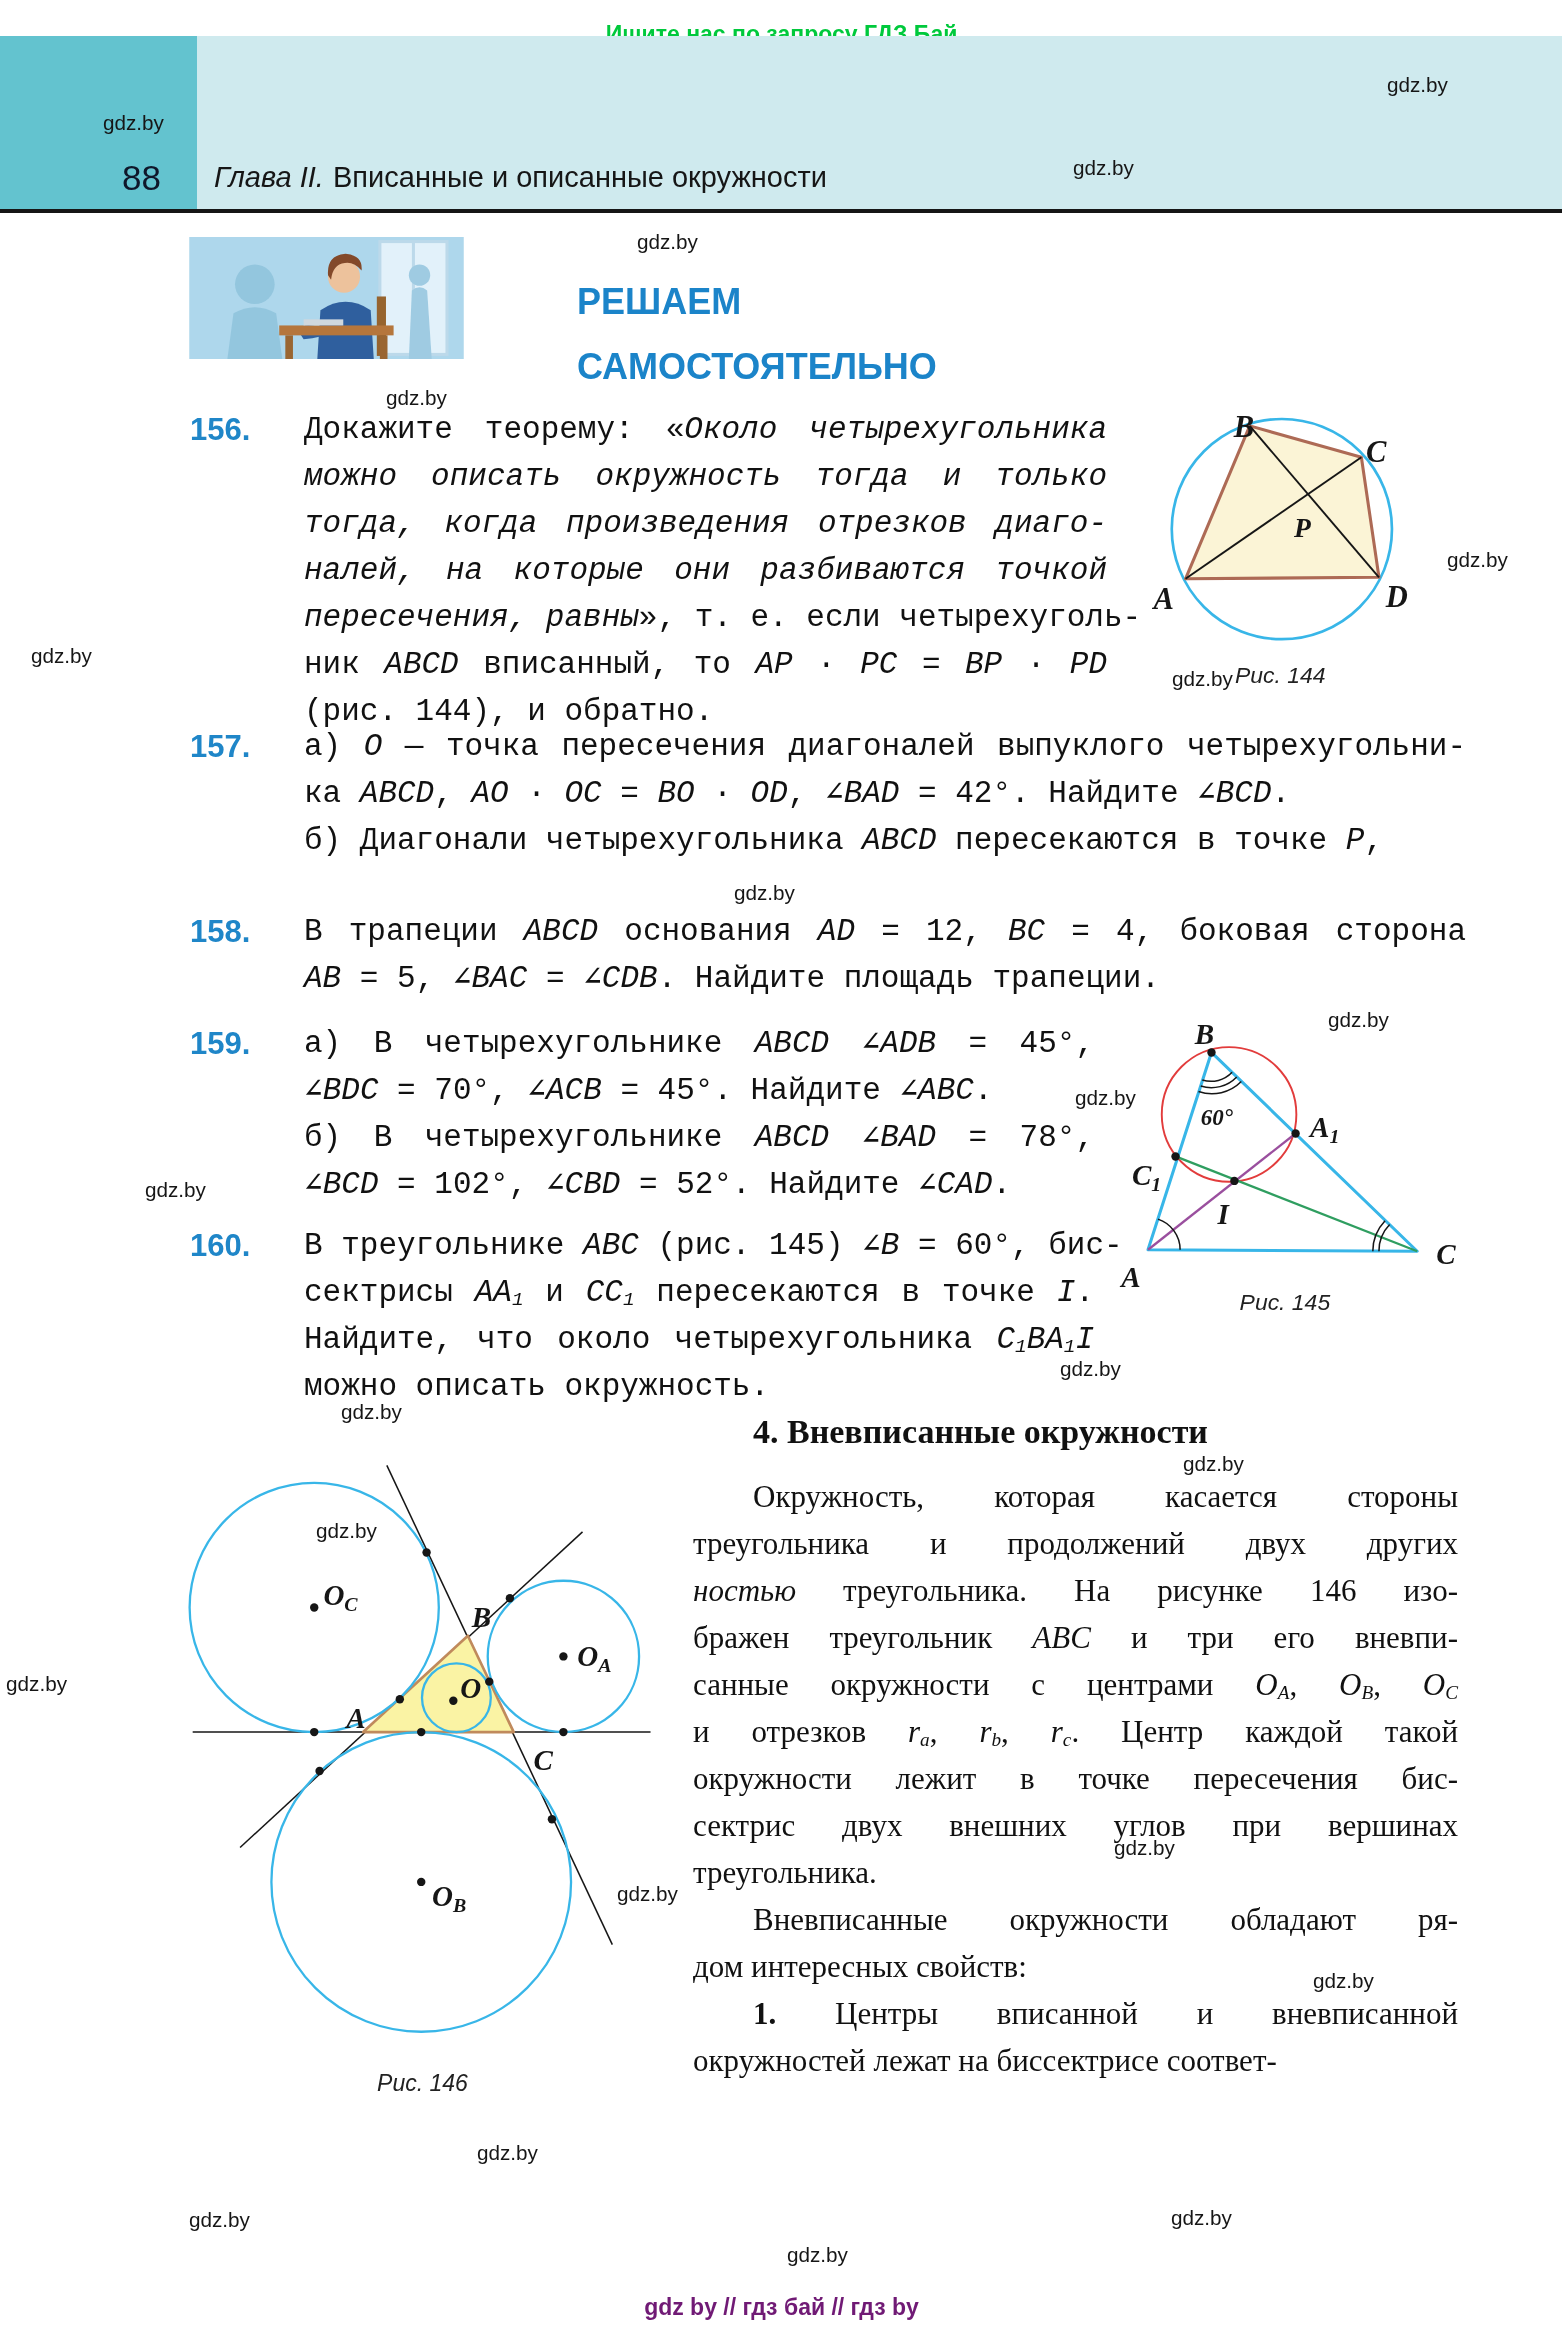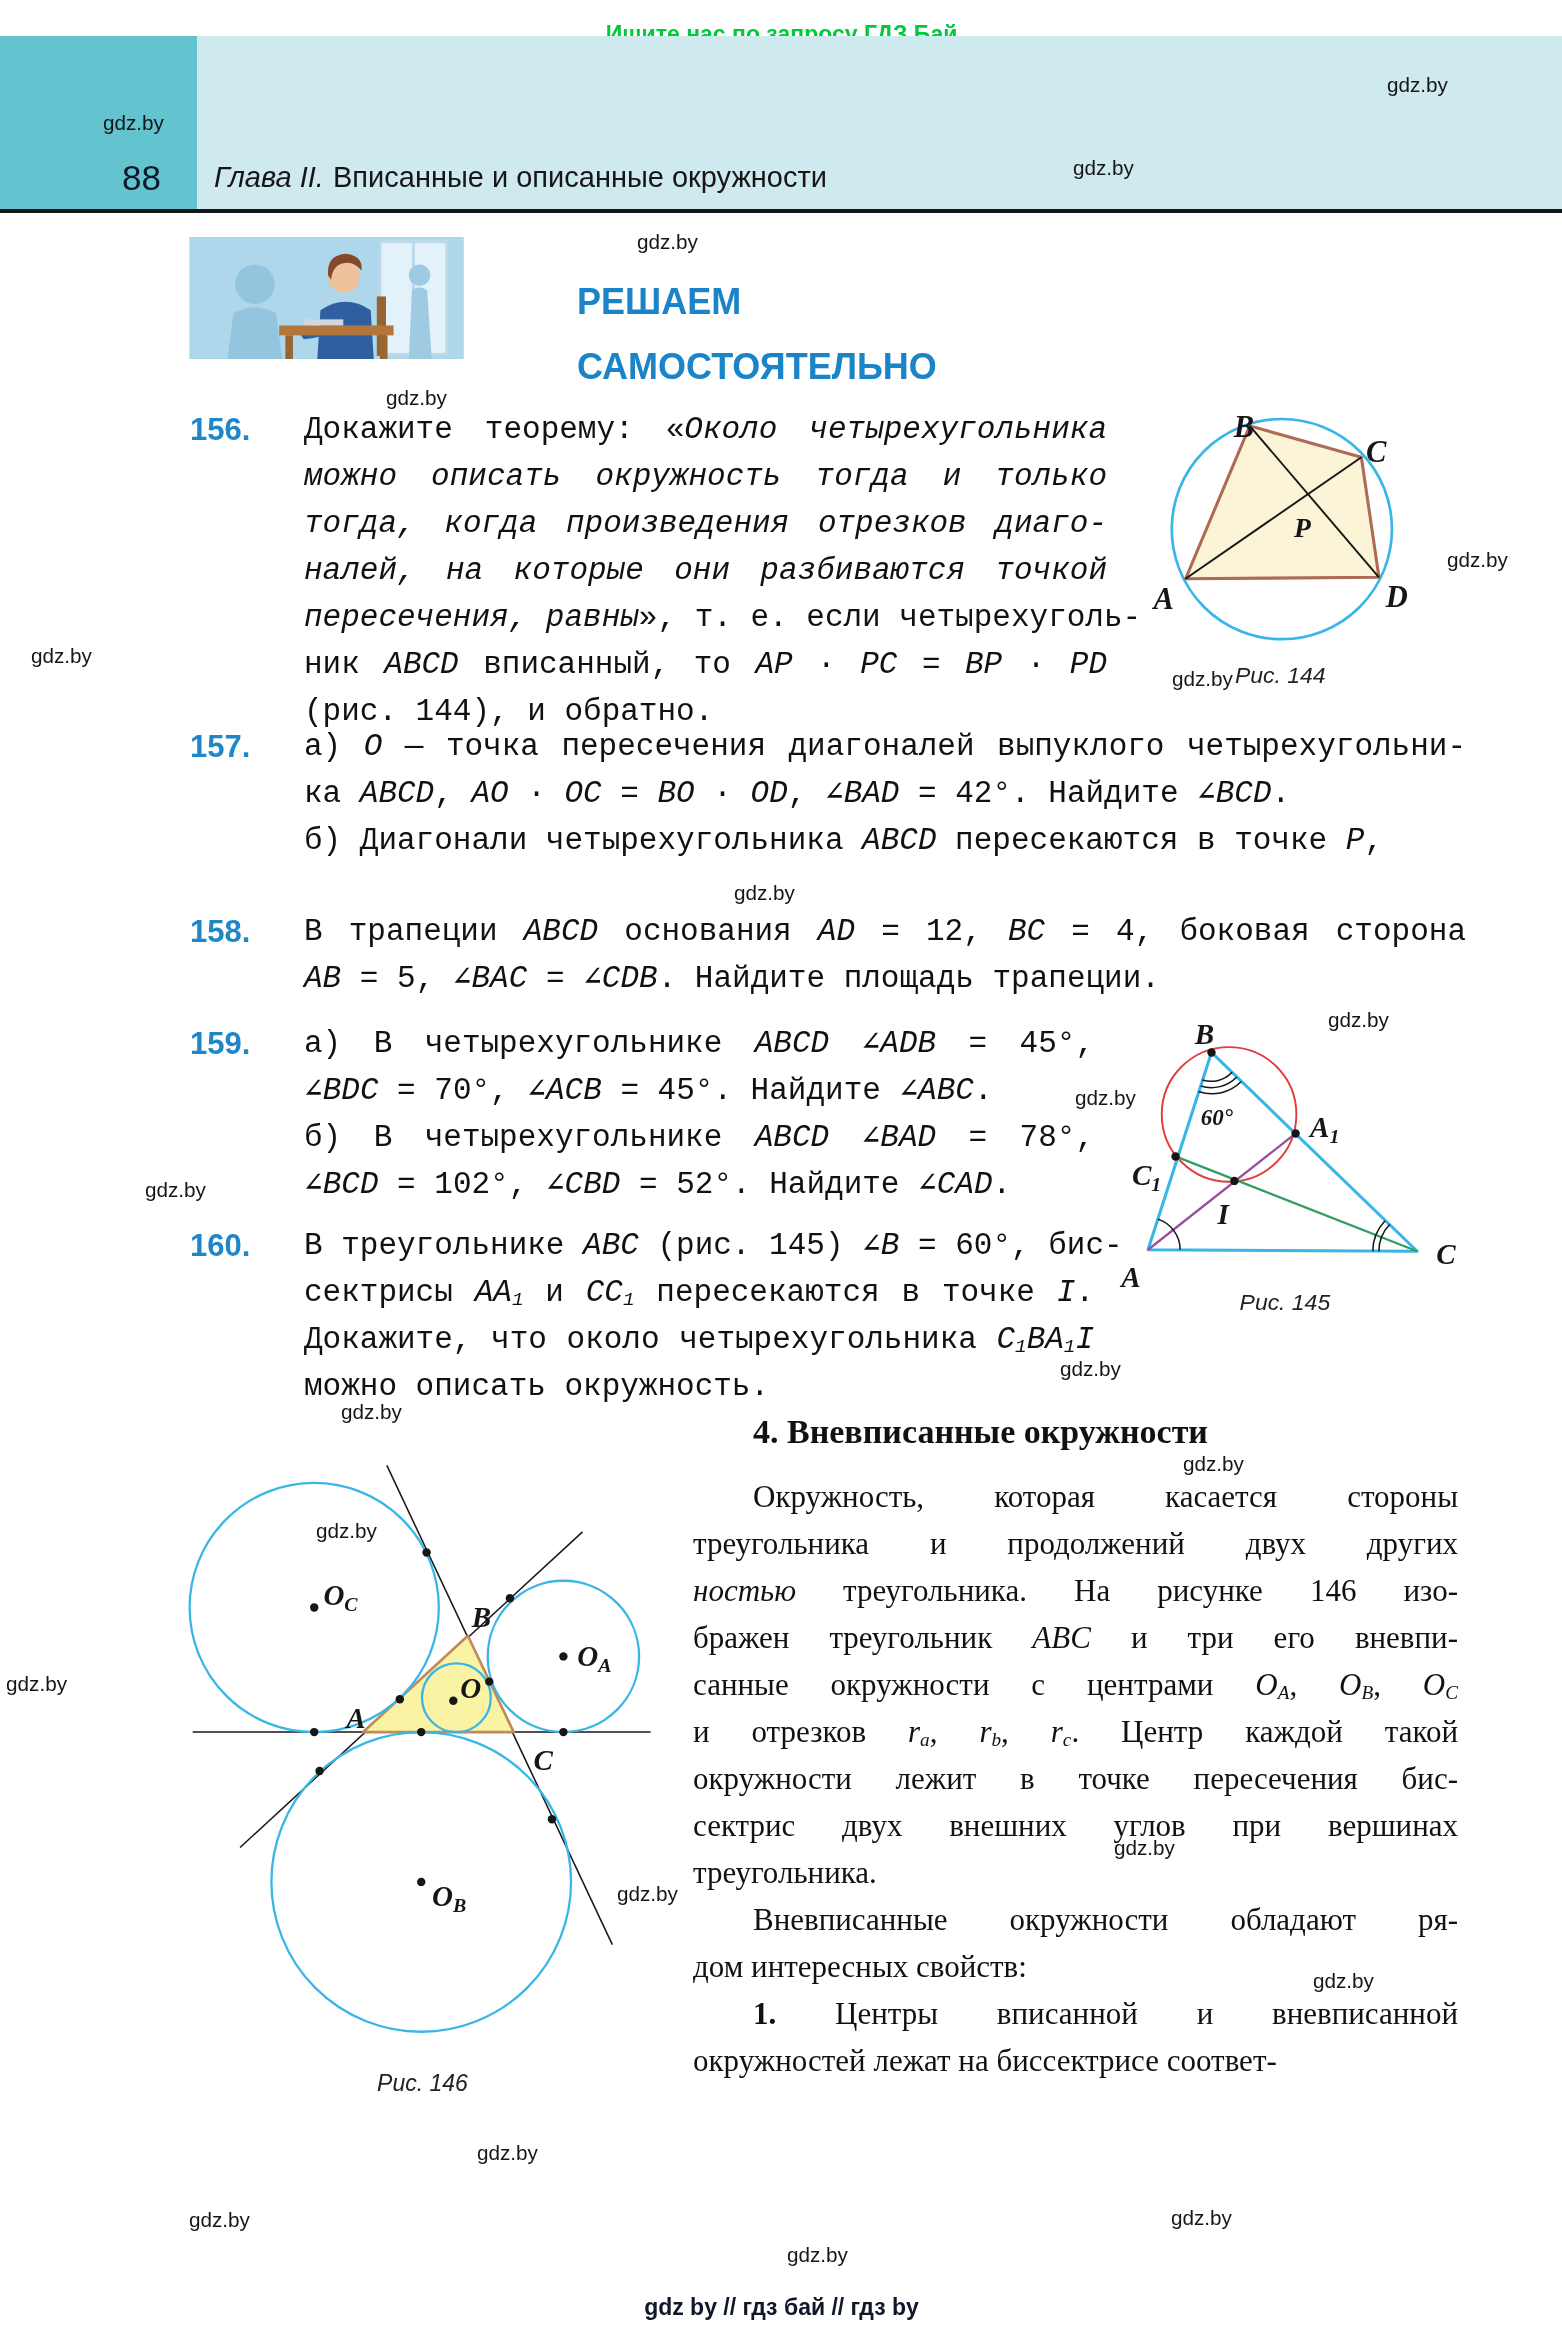--- a/index.html
+++ b/index.html
@@ -135,21 +135,21 @@
       </div>
     <div class="para">
         <div class="tline"><span>б) В четырехугольнике </span><span class="it">ABCD</span><span> ∠</span><span class="it">BAD</span><span> = 78°,</span></div>
         <div class="tline"><span>∠</span><span class="it">BCD</span><span> = 102°, ∠</span><span class="it">CBD</span><span> = 52°. Найдите ∠</span><span class="it">CAD</span><span>.</span></div>
       </div>
   </div>
   <div class="pbody" style="left:304px;top:1222px;width:790px">
     <div class="para">
         <div class="tline"><span>В треугольнике </span><span class="it">ABC</span><span> (рис. 145) ∠</span><span class="it">B</span><span> = 60°, бис-</span></div>
         <div class="tline"><span>сектрисы </span><span class="it">AA</span><span class="it sb">1</span><span> и </span><span class="it">CC</span><span class="it sb">1</span><span> пересекаются в точке </span><span class="it">I</span><span>.</span></div>
-        <div class="tline"><span>Докажите, что около четырехугольника </span><span class="it">C</span><span class="it sb">1</span><span class="it">BA</span><span class="it sb">1</span><span class="it">I</span></div>
+        <div class="tline"><span>Найдите, что около четырехугольника </span><span class="it">C</span><span class="it sb">1</span><span class="it">BA</span><span class="it sb">1</span><span class="it">I</span></div>
         <div class="tline"><span>можно описать окружность.</span></div>
       </div>
   </div>
 
   <div id="secHead">4. Вневписанные окружности</div>
   <div id="secBody">
     <div class="para indent-first">
         <div class="tline"><span>Окружность, которая касается стороны</span></div>
         <div class="tline"><span>треугольника и продолжений двух других</span></div>
         <div class="tline"><span class="it">ностью</span><span> треугольника. На рисунке 146 изо-</span></div>
@@ -267,16 +267,16 @@
   <div class="wm" style="left:316px;top:1519px">gdz.by</div>
   <div class="wm" style="left:6.1px;top:1672px">gdz.by</div>
   <div class="wm" style="left:1114px;top:1836px">gdz.by</div>
   <div class="wm" style="left:617px;top:1882px">gdz.by</div>
   <div class="wm" style="left:1313px;top:1969px">gdz.by</div>
   <div class="wm" style="left:477px;top:2141px">gdz.by</div>
   <div class="wm" style="left:189px;top:2208px">gdz.by</div>
   <div class="wm" style="left:1171px;top:2206px">gdz.by</div>
   <div class="wm" style="left:787px;top:2243px">gdz.by</div>
 
-  <div id="footer" style="color:#0f172a">gdz by  //  гдз бай  //  гдз by</div>
+  <div id="footer" style="color:#701a75">gdz by  //  гдз бай  //  гдз by</div>
 
 </div>
 
 
 </body></html>

